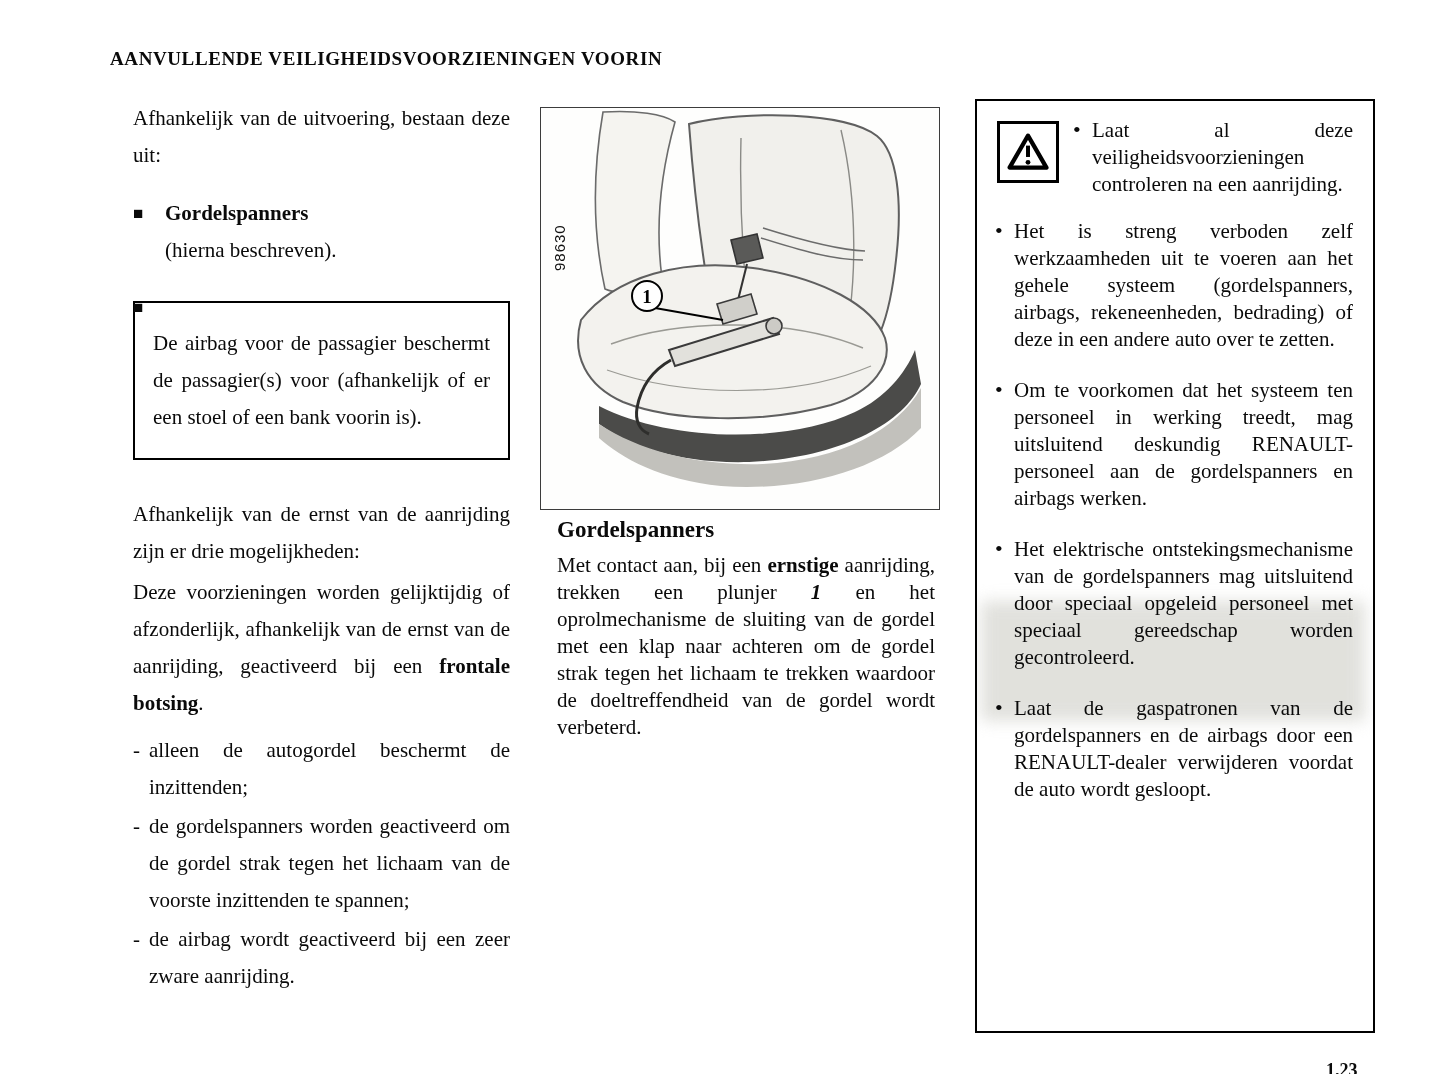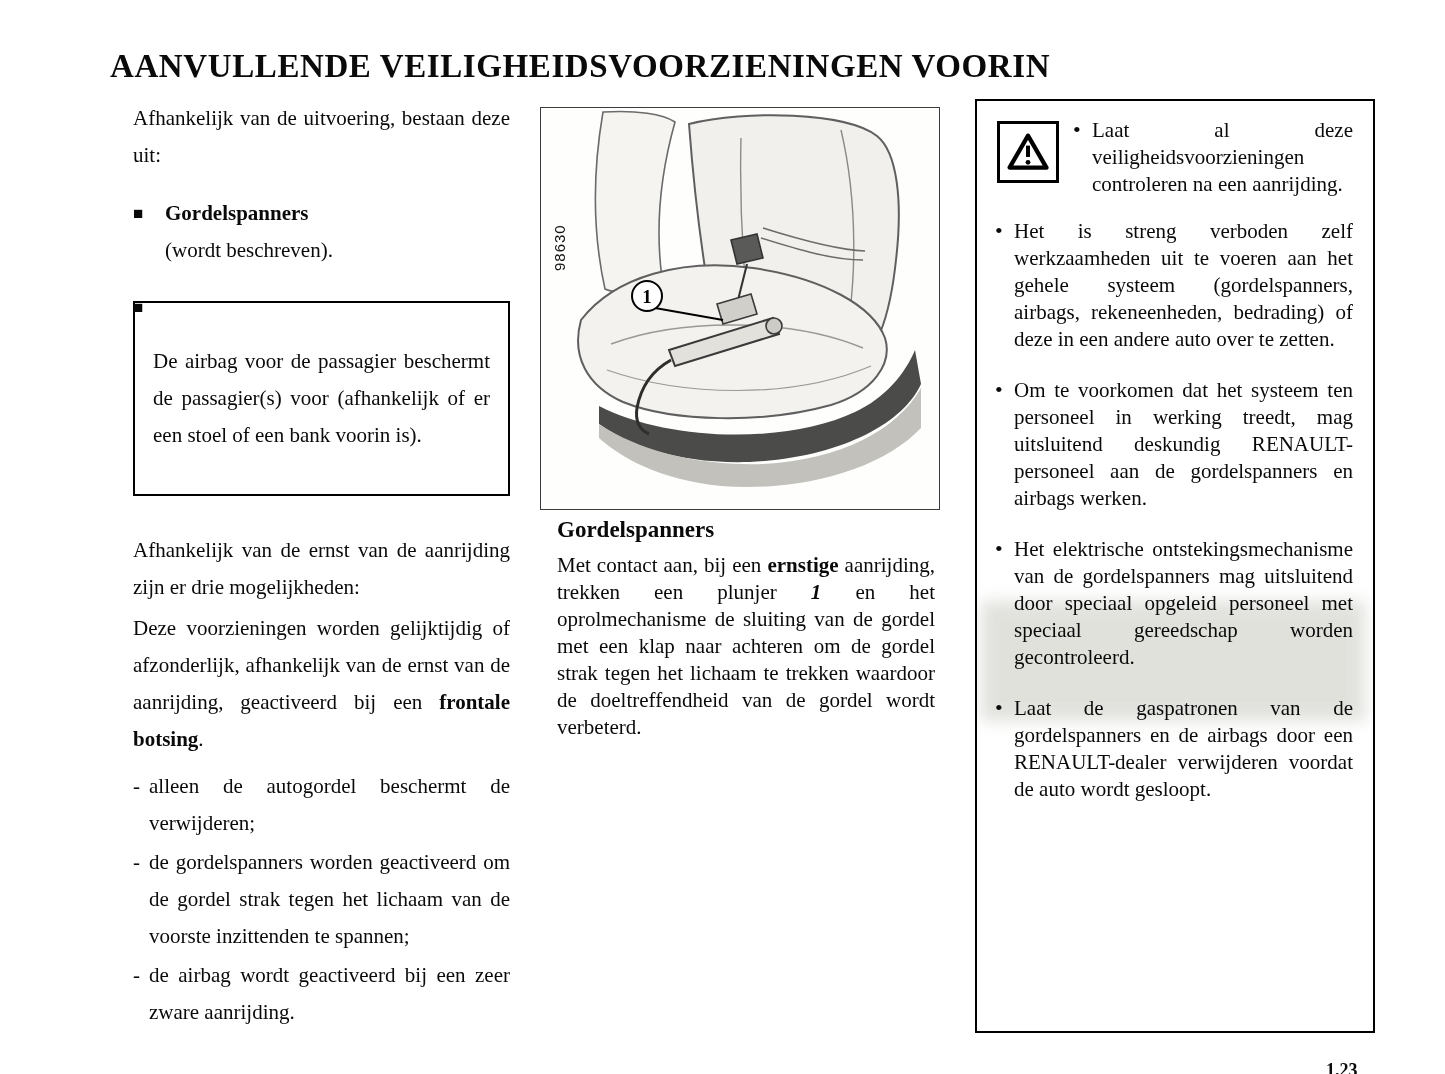--- a/index.html
+++ b/index.html
@@ -6,34 +6,34 @@
   .page{
     position:relative;
     width:1445px;height:1074px;
     background:#ffffff;
     font-family:"Liberation Serif", serif;
     color:#0a0a0a;
     overflow:hidden;
   }
   .page-title{
     position:absolute;left:110px;top:48px;
-    font-size:33px;font-weight:bold;letter-spacing:0.6px;
+    font-size:19px;font-weight:bold;letter-spacing:0.6px;
     white-space:nowrap;
   }
   
   .col-left{
     position:absolute;left:133px;top:100px;width:377px;
     font-size:21px;line-height:37px;text-align:justify;
   }
   .intro{margin-bottom:21px;}
   .sq-item{position:relative;padding-left:32px;margin-bottom:20px;}
   .sq-item .sq{position:absolute;left:0;top:0px;font-size:17px;}
   .info-box{
     border:2px solid #000;
-    padding:40px 18px;
+    padding:22px 18px;
     margin:32px 0 36px 0;
   }
   .para{margin-bottom:10px;}
   .para2{margin-bottom:4px;}
   .dash-item{position:relative;padding-left:16px;margin-bottom:2px;}
   .dash-item .dash{position:absolute;left:0;top:0;}
   
   .figure{
     position:absolute;left:540px;top:107px;width:400px;height:403px;
     border:1px solid #3c3c3c;background:#fefefd;box-sizing:border-box;
@@ -87,38 +87,38 @@
 <div class="page">
 
   <div class="page-title">AANVULLENDE VEILIGHEIDSVOORZIENINGEN VOORIN</div>
 
   <div class="col-left">
     <div class="intro">Afhankelijk van de uitvoering, bestaan deze uit:</div>
 
     <div class="sq-item">
       <span class="sq">■</span>
       <span><b>Gordelspanners</b><br>
-      <span>(wordt beschreven).</span></span>
+      <span>(hierna beschreven).</span></span>
     </div>
 
     <div class="sq-item">
       <span class="sq">■</span>
     </div>
 
     <div class="info-box">
       <span>De airbag voor de passagier beschermt de passagier(s) voor (afhankelijk of er een stoel of een bank voorin is).</span>
     </div>
 
     <div class="para para2">Afhankelijk van de ernst van de aanrijding zijn er drie mogelijkheden:</div>
 
     <div class="para"><span>Deze voorzieningen worden gelijktijdig of afzonderlijk, afhankelijk van de ernst van de aanrijding, geactiveerd bij een </span><b>frontale botsing</b><span>.</span></div>
 
     <div class="dash-item">
       <span class="dash">-</span>
-      <span>alleen de autogordel beschermt de verwijderen;</span>
+      <span>alleen de autogordel beschermt de inzittenden;</span>
     </div>
     <div class="dash-item">
       <span class="dash">-</span>
       <span>de gordelspanners worden geactiveerd om de gordel strak tegen het lichaam van de voorste inzittenden te spannen;</span>
     </div>
     <div class="dash-item">
       <span class="dash">-</span>
       <span>de airbag wordt geactiveerd bij een zeer zware aanrijding.</span>
     </div>
   </div>

